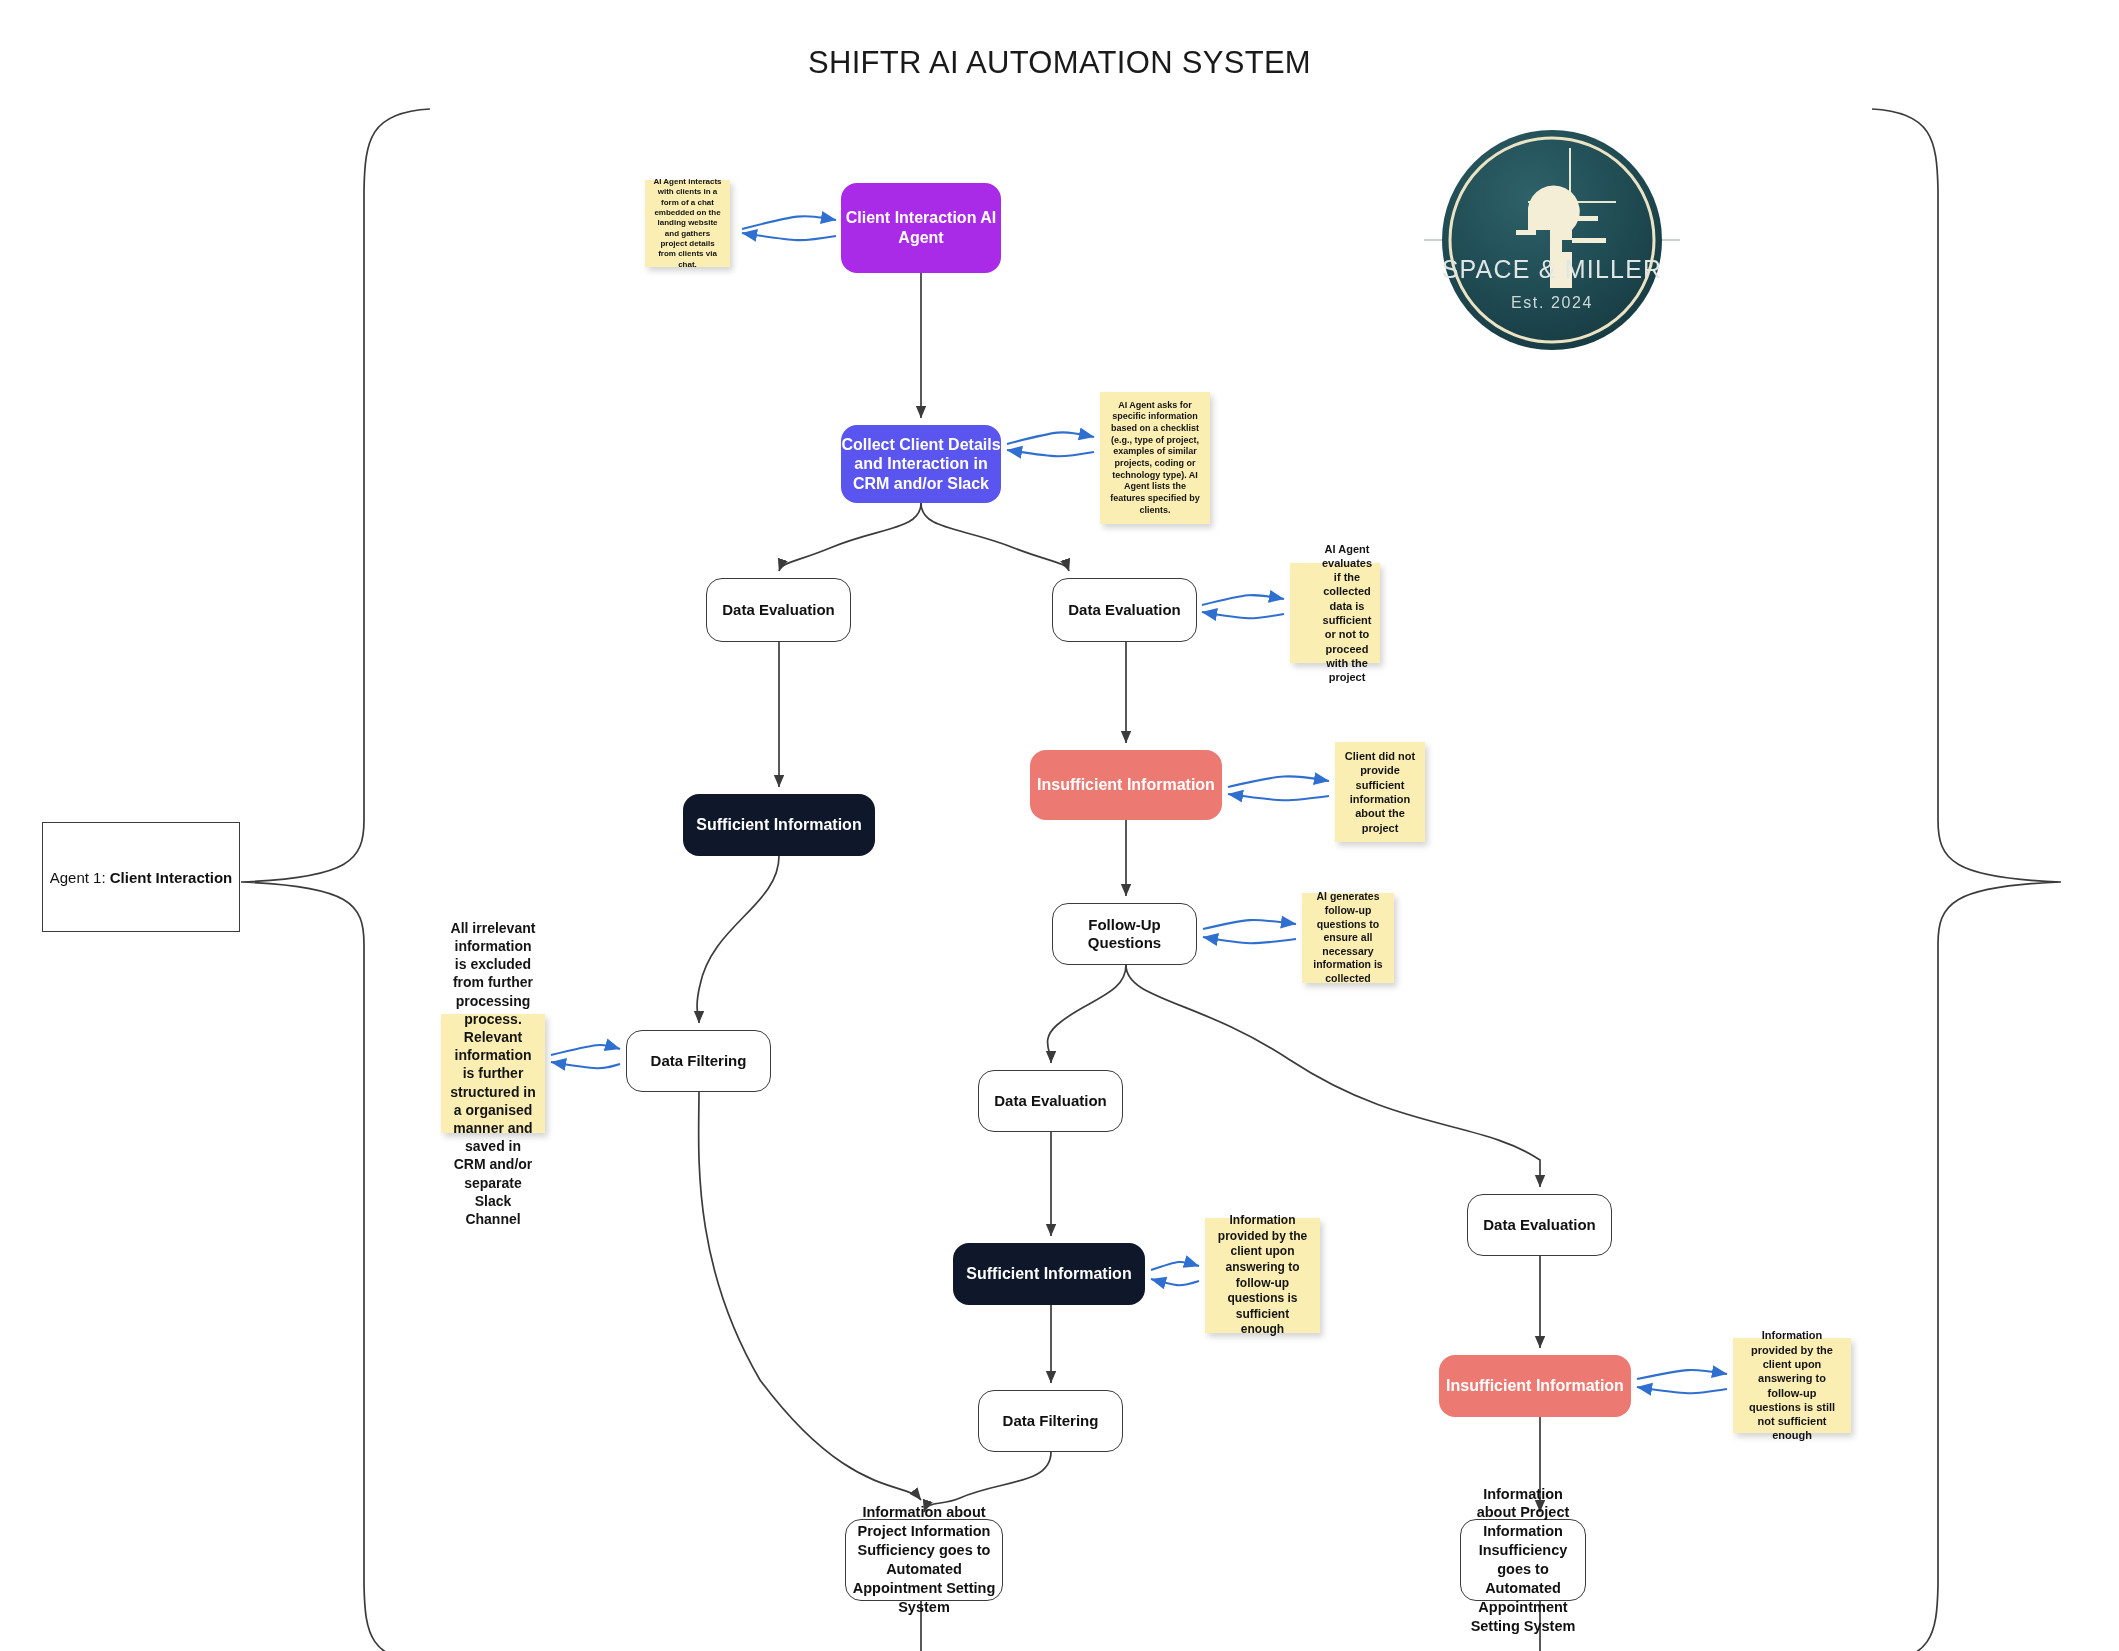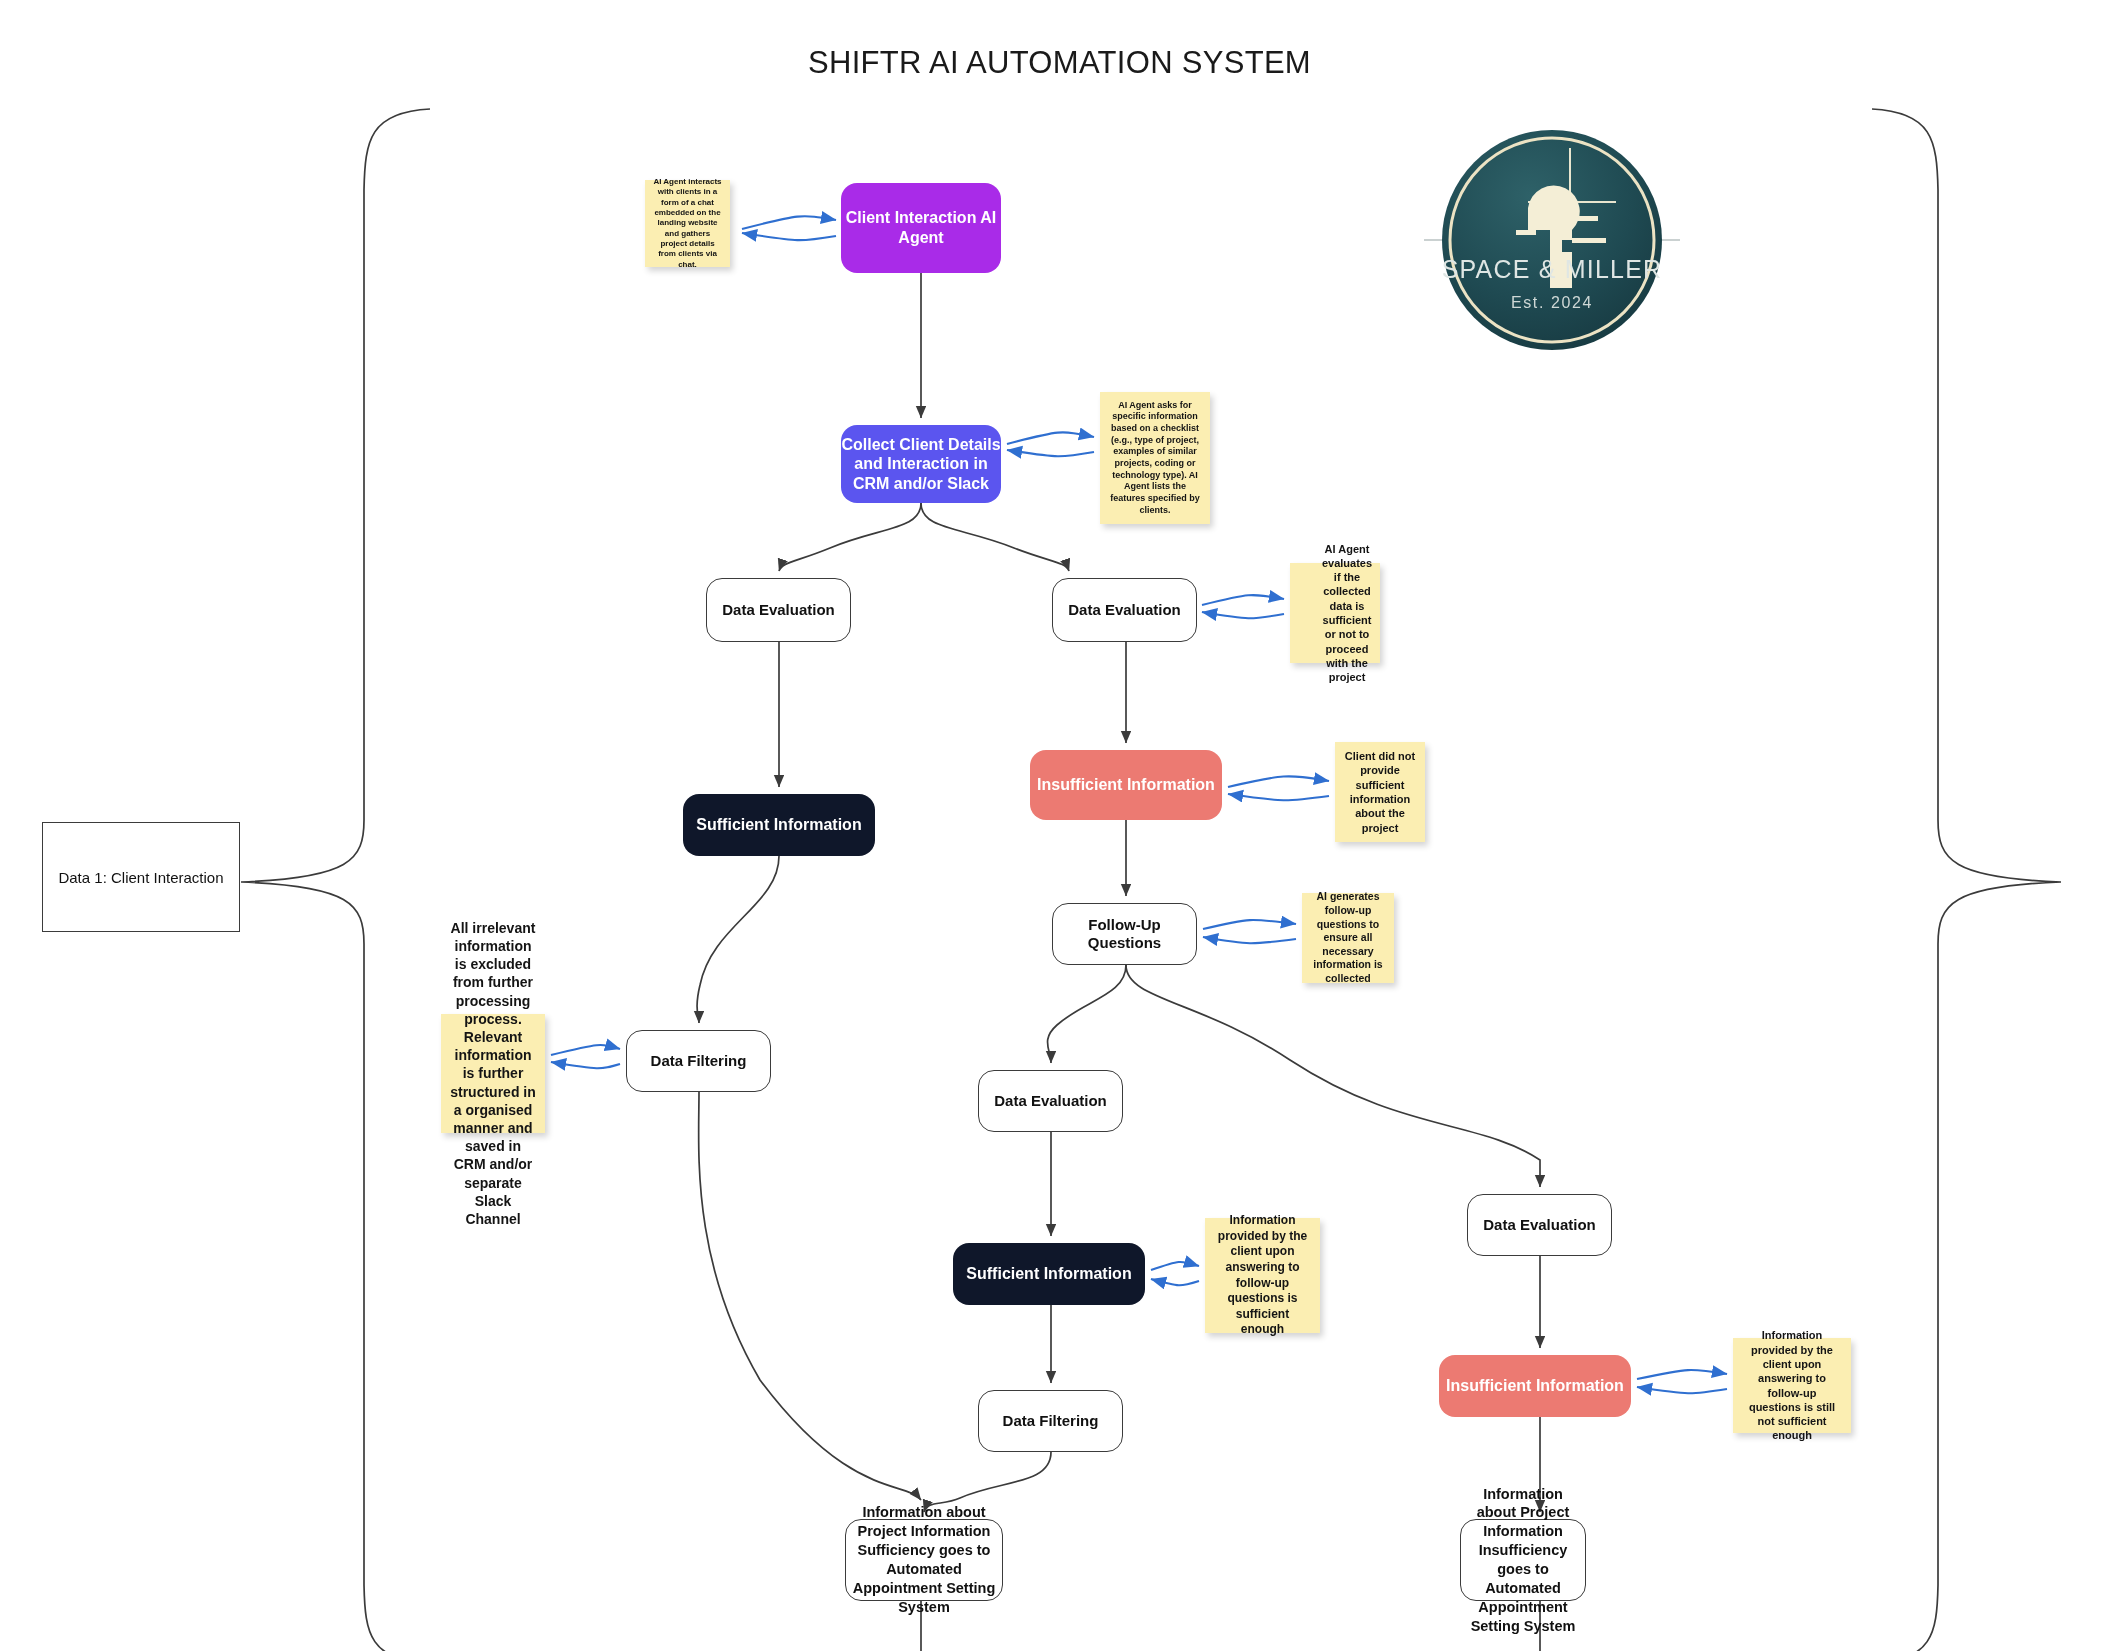--- a/index.html
+++ b/index.html
@@ -41,21 +41,21 @@
   }
 
   
   .phase-box{
     position:absolute;box-sizing:border-box;background:#fff;
     border:1.6px solid #3b3b3b;
     display:flex;align-items:center;justify-content:center;
     font-size:15px;color:#111;
   }
   .phase-box .lead{font-weight:normal;}
-  .phase-box .strong{font-weight:normal;}
+  .phase-box .strong{font-weight:bold;}
 
   
   .logo{position:absolute;left:1424px;top:112px;width:256px;height:256px;}
   .logo svg{display:block;width:100%;height:100%;}
 </style>
 </head>
 <body>
 
 <div id="canvas">
 
@@ -146,21 +146,21 @@
     <g fill="none" stroke="#3b3b3b" stroke-width="1.7">
       <path d="M1872,109 C1932,112 1937,140 1938,190 L1938,820
                C1938,860 1952,878 2061,882
                C1952,886 1938,904 1938,944 L1938,1585
                C1937,1635 1932,1660 1872,1663"></path>
     </g>
   </svg>
 
   <div class="phase-box" style="left:42px;top:822px;width:198px;height:110px;">
     <span>
-      <span class="lead">Data 1:</span>
+      <span class="lead">Agent 1:</span>
       <span class="strong">Client Interaction</span>
     </span>
   </div>
 
   <div class="logo">
     <svg viewBox="0 0 256 256">
       <line x1="0" y1="128" x2="256" y2="128" stroke="#b9c2c2" stroke-width="1.4"></line>
       <circle cx="128" cy="128" r="110" fill="url(#logoG)"></circle>
       <circle cx="128" cy="128" r="102" fill="none" stroke="#ece3c4" stroke-width="3"></circle>
       <g fill="#f4eed6">

